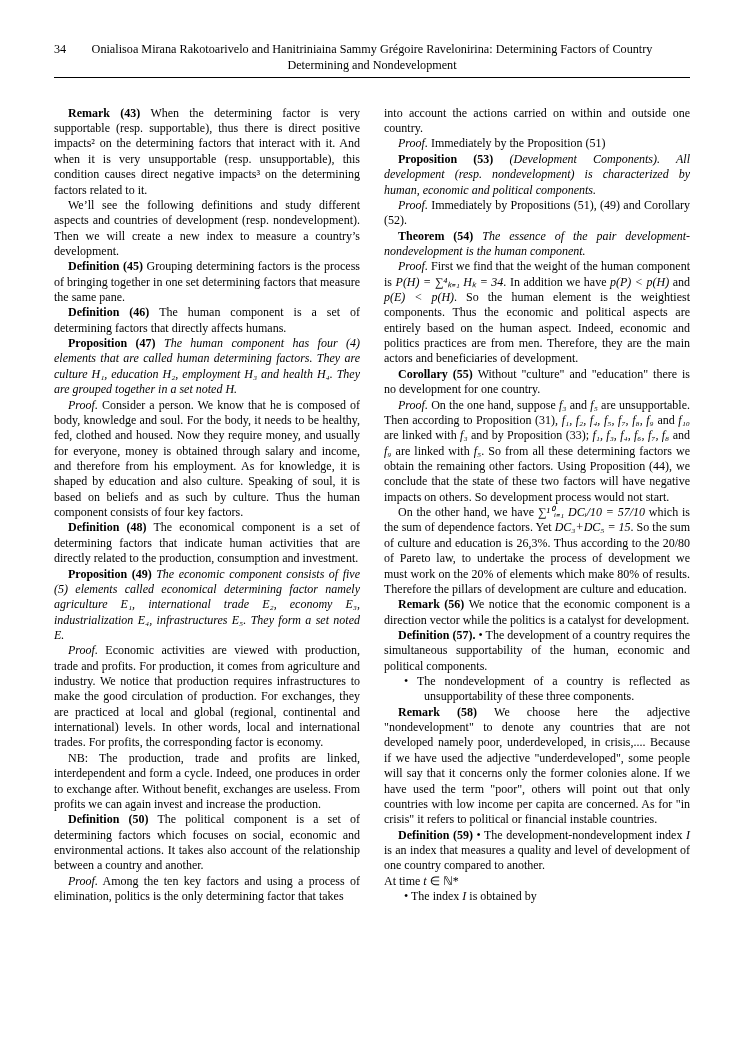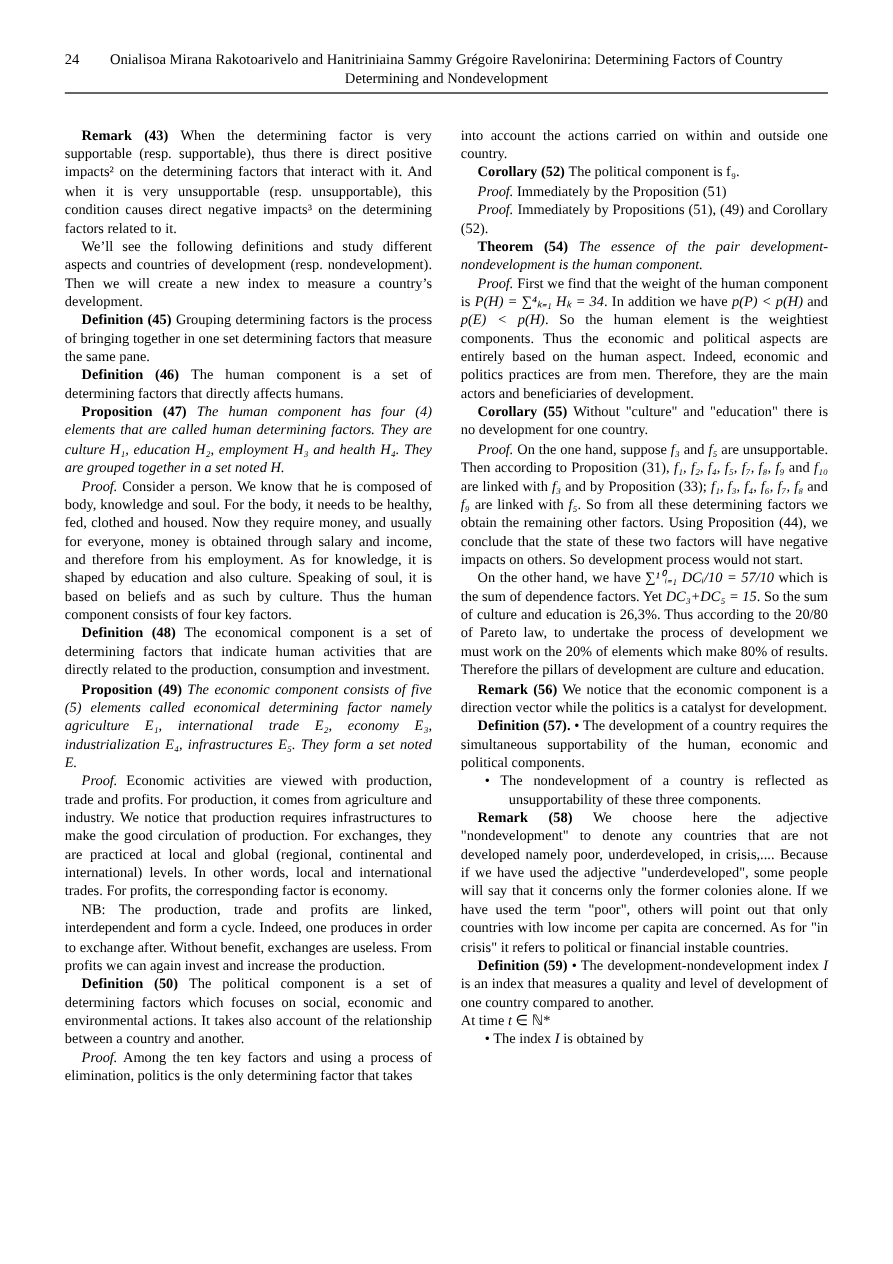--- a/index.html
+++ b/index.html
@@ -44,21 +44,21 @@
   p.bullet { text-indent: -20px; padding-left: 40px; }
   .bold { font-weight: bold; }
   .italic { font-style: italic; }
 </style>
 </head>
 <body>
 
 <div class="page">
 
   <div class="pg-header">
-    <span class="pg-num">24</span>
+    <span class="pg-num">34</span>
     <div>Onialisoa Mirana Rakotoarivelo and Hanitriniaina Sammy Grégoire Ravelonirina:  Determining Factors of Country</div>
     <div>Determining and Nondevelopment</div>
   </div>
 
   <div class="header-rule"></div>
 
   <main class="columns">
     <section class="col" id="col-left">
         <p class="para"><span class="bold">Remark (43) </span><span>When the determining factor is very supportable (resp. supportable), thus there is direct positive impacts² on the determining factors that interact with it. And when it is very unsupportable (resp. unsupportable), this condition causes direct negative impacts³ on the determining factors related to it.</span></p>
         <p class="para"><span>We’ll see the following definitions and study different aspects and countries of development (resp. nondevelopment). Then we will create a new index to measure a country’s development.</span></p>
@@ -68,22 +68,22 @@
         <p class="para"><span class="italic">Proof.</span><span> Consider a person. We know that he is composed of body, knowledge and soul. For the body, it needs to be healthy, fed, clothed and housed. Now they require money, and usually for everyone, money is obtained through salary and income, and therefore from his employment. As for knowledge, it is shaped by education and also culture. Speaking of soul, it is based on beliefs and as such by culture. Thus the human component consists of four key factors.</span></p>
         <p class="para"><span class="bold">Definition (48) </span><span>The economical component is a set of determining factors that indicate human activities that are directly related to the production, consumption and investment.</span></p>
         <p class="para"><span class="bold">Proposition (49) </span><span class="italic">The economic component consists of five (5) elements called economical determining factor namely agriculture E₁, international trade E₂, economy E₃, industrialization E₄, infrastructures E₅. They form a set noted E.</span></p>
         <p class="para"><span class="italic">Proof.</span><span> Economic activities are viewed with production, trade and profits. For production, it comes from agriculture and industry. We notice that production requires infrastructures to make the good circulation of production. For exchanges, they are practiced at local and global (regional, continental and international) levels. In other words, local and international trades. For profits, the corresponding factor is economy.</span></p>
         <p class="para"><span>NB: The production, trade and profits are linked, interdependent and form a cycle. Indeed, one produces in order to exchange after. Without benefit, exchanges are useless. From profits we can again invest and increase the production.</span></p>
         <p class="para"><span class="bold">Definition (50) </span><span>The political component is a set of determining factors which focuses on social, economic and environmental actions. It takes also account of the relationship between a country and another.</span></p>
         <p class="para"><span class="italic">Proof.</span><span> Among the ten key factors and using a process of elimination, politics is the only determining factor that takes</span></p>
       </section>
     <section class="col" id="col-right">
         <p class="para noindent"><span>into account the actions carried on within and outside one country.</span></p>
-        <p class="para"><span class="bold">Corollary (52) </span><span>The political component is f₉.</span></p>
         <p class="para"><span class="italic">Proof.</span><span> Immediately by the Proposition (51)</span></p>
+        <p class="para"><span class="bold">Proposition (53) </span><span class="italic">(Development Components). All development (resp. nondevelopment) is characterized by human, economic and political components.</span></p>
         <p class="para"><span class="italic">Proof.</span><span> Immediately by Propositions (51), (49) and Corollary (52).</span></p>
         <p class="para"><span class="bold">Theorem (54) </span><span class="italic">The essence of the pair development-nondevelopment is the human component.</span></p>
         <p class="para"><span class="italic">Proof.</span><span> First we find that the weight of the human component is </span><span class="italic">P(H) = ∑⁴ₖ₌₁ Hₖ = 34</span><span>. In addition we have </span><span class="italic">p(P) &lt; p(H)</span><span> and </span><span class="italic">p(E) &lt; p(H)</span><span>. So the human element is the weightiest components. Thus the economic and political aspects are entirely based on the human aspect. Indeed, economic and politics practices are from men. Therefore, they are the main actors and beneficiaries of development.</span></p>
         <p class="para"><span class="bold">Corollary (55) </span><span>Without "culture" and "education" there is no development for one country.</span></p>
         <p class="para"><span class="italic">Proof.</span><span> On the one hand, suppose </span><span class="italic">f₃</span><span> and </span><span class="italic">f₅</span><span> are unsupportable. Then according to Proposition (31), </span><span class="italic">f₁, f₂, f₄, f₅, f₇, f₈, f₉</span><span> and </span><span class="italic">f₁₀</span><span> are linked with </span><span class="italic">f₃</span><span> and by Proposition (33); </span><span class="italic">f₁, f₃, f₄, f₆, f₇, f₈</span><span> and </span><span class="italic">f₉</span><span> are linked with </span><span class="italic">f₅</span><span>. So from all these determining factors we obtain the remaining other factors. Using Proposition (44), we conclude that the state of these two factors will have negative impacts on others. So development process would not start.</span></p>
         <p class="para"><span>On the other hand, we have </span><span class="italic">∑¹⁰ᵢ₌₁ DCᵢ/10 = 57/10</span><span> which is the sum of dependence factors. Yet </span><span class="italic">DC₃+DC₅ = 15</span><span>. So the sum of culture and education is 26,3%. Thus according to the 20/80 of Pareto law, to undertake the process of development we must work on the 20% of elements which make 80% of results. Therefore the pillars of development are culture and education.</span></p>
         <p class="para"><span class="bold">Remark (56) </span><span>We notice that the economic component is a direction vector while the politics is a catalyst for development.</span></p>
         <p class="para"><span class="bold">Definition (57). </span><span>• The development of a country requires the simultaneous supportability of the human, economic and political components.</span></p>
         <p class="para bullet"><span>• The nondevelopment of a country is reflected as unsupportability of these three components.</span></p>
         <p class="para"><span class="bold">Remark (58) </span><span>We choose here the adjective "nondevelopment" to denote any countries that are not developed namely poor, underdeveloped, in crisis,.... Because if we have used the adjective "underdeveloped", some people will say that it concerns only the former colonies alone. If we have used the term "poor", others will point out that only countries with low income per capita are concerned. As for "in crisis" it refers to political or financial instable countries.</span></p>

